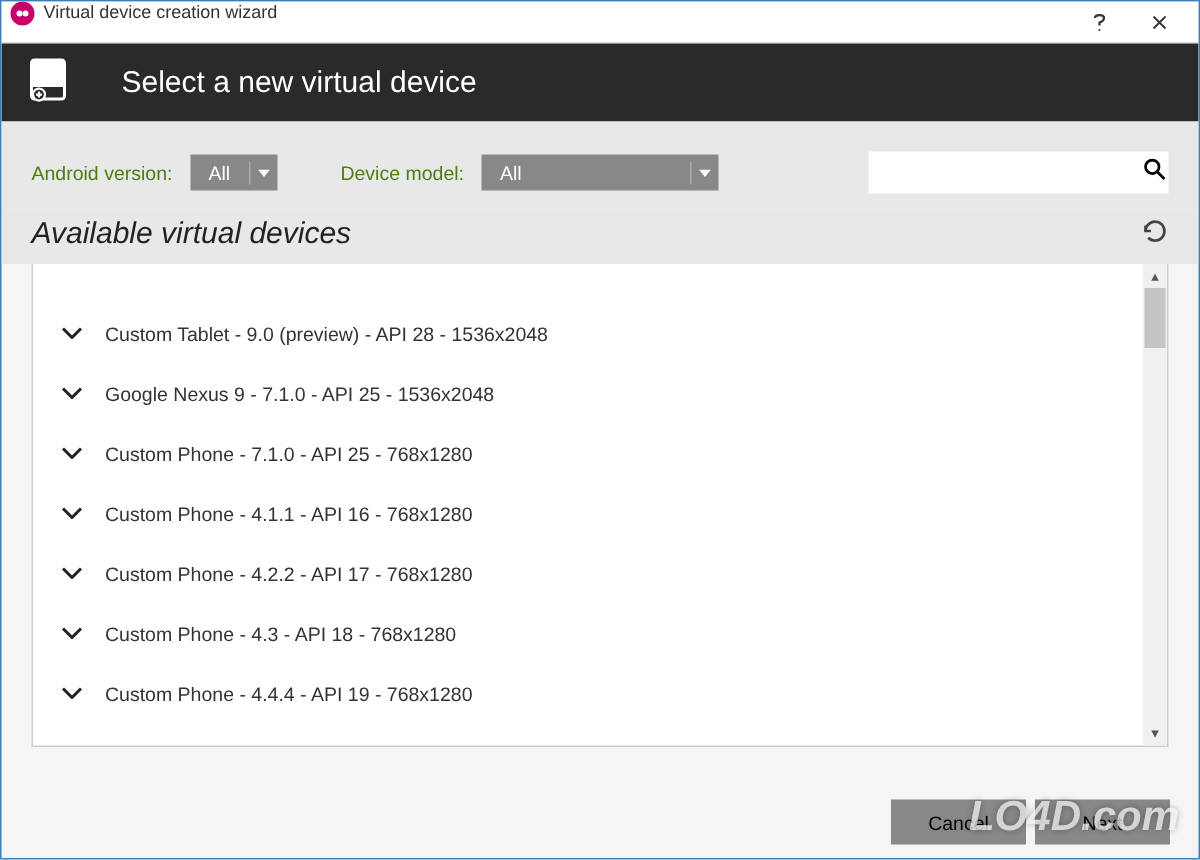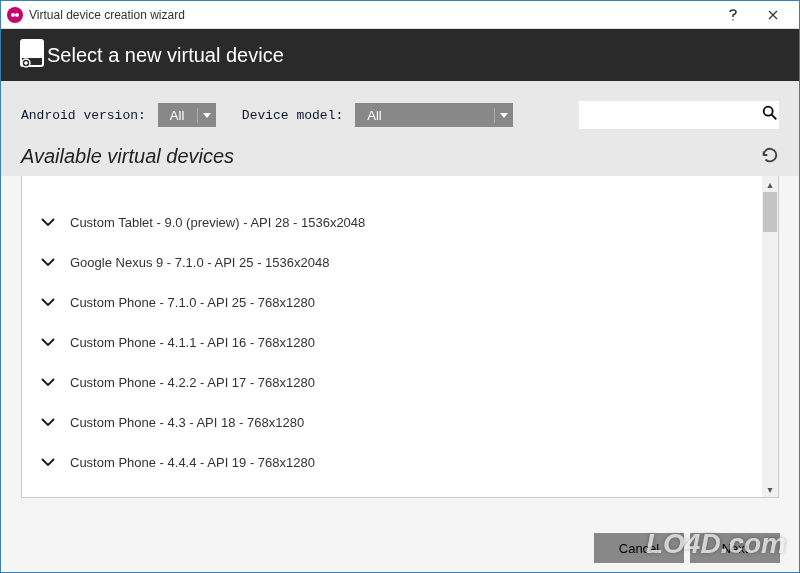--- a/index.html
+++ b/index.html
@@ -4,21 +4,21 @@
 <style>
   * { box-sizing: border-box; margin: 0; padding: 0; }
   html, body { width: 800px; height: 573px; overflow: hidden; font-family: Arial, sans-serif; }
   body { background: #f5f5f5; border: 1px solid #3a7fb8; }
 
   
   .titlebar {
     height: 28px;
     background: #fff;
     display: flex;
-    align-items: center;
+    align-items: flex-start;
     padding: 0 6px;
     border-bottom: 1px solid #ddd;
   }
   .titlebar .app-icon {
     width: 16px; height: 16px; border-radius: 50%;
     background: #c9006b;
     display: flex; align-items: center; justify-content: center;
     margin-right: 6px;
   }
   .titlebar .app-icon::after { content: ""; }
@@ -26,43 +26,43 @@
   .titlebar .win-btn { width: 40px; height: 28px; display: flex; align-items: center; justify-content: center; cursor: pointer; }
   .titlebar .win-btn svg { stroke: #333; }
 
   
   .header-strip {
     background: #2a2a2a;
     height: 52px;
     display: flex;
     align-items: center;
     padding: 0 16px;
-    gap: 0;
+    gap: 34px;
   }
   .header-strip .device-icon svg { fill: #fff; }
   .header-strip h1 { color: #fff; font-weight: 400; font-size: 20px; }
 
   
   .filter-bar {
     display: flex;
     align-items: center;
     padding: 20px 20px 10px 20px;
     gap: 12px;
     background: #e8e8e8;
   }
-  .filter-bar label { font-size: 13px; color: #0f172a; font-family: Liberation Mono, monospace; }
+  .filter-bar label { font-size: 13px; color: #4d7c0f; }
   .select-wrap {
     background: #888;
     color: #fff;
     height: 24px;
     display: flex;
     align-items: center;
     font-size: 13px;
     cursor: pointer;
-    margin-right: 14px;
+    margin-right: 30px;
   }
   .select-wrap .sel-text { padding: 0 12px; border-right: 1px solid #aaa; min-width: 40px; }
   .sel-wide .sel-text { min-width: 140px; }
   .select-wrap .sel-arrow { width: 18px; display:flex; justify-content:center; align-items:center; }
   .search-wrap {
     margin-left: auto;
     background: #fff;
     height: 28px;
     width: 200px;
     display: flex;

